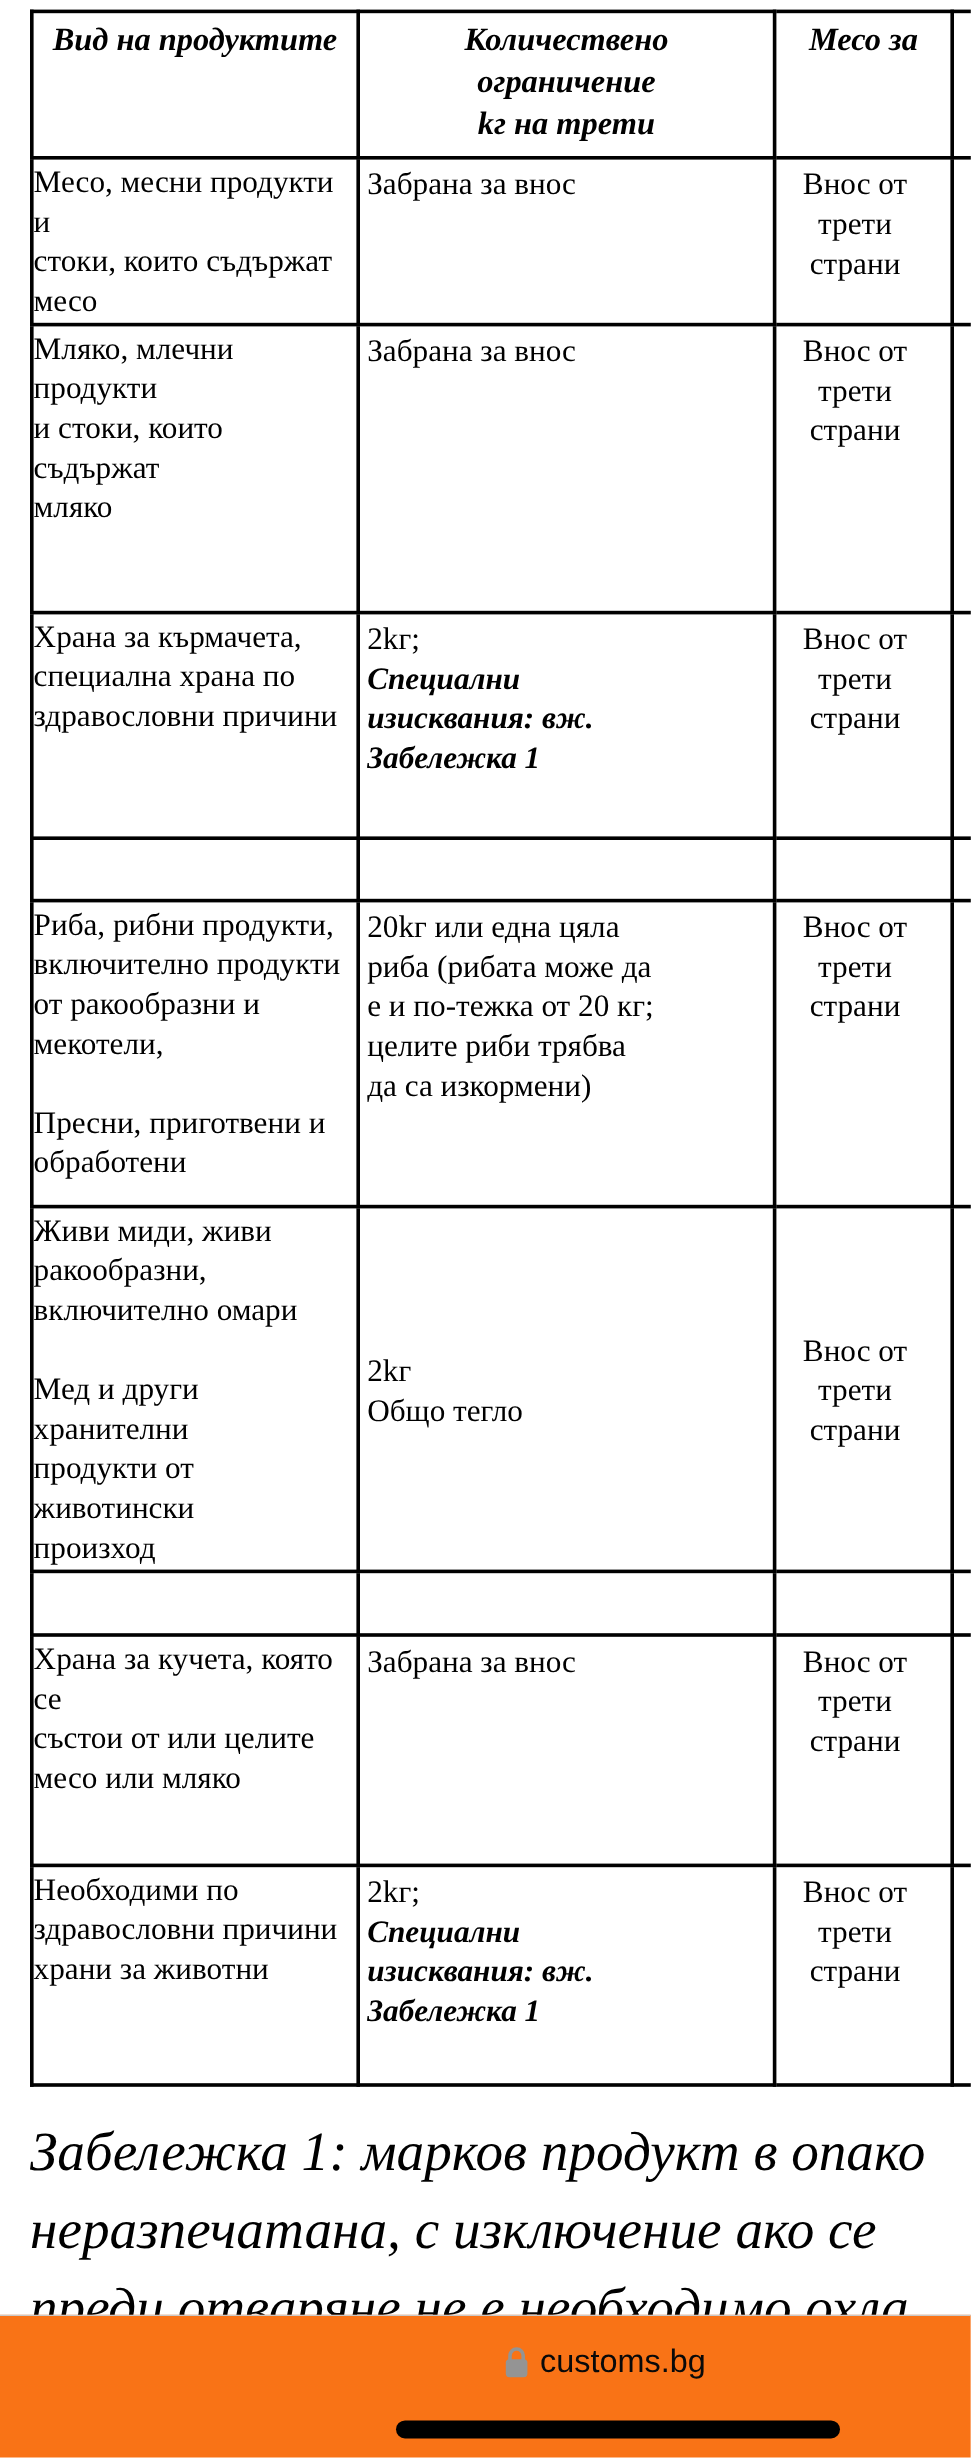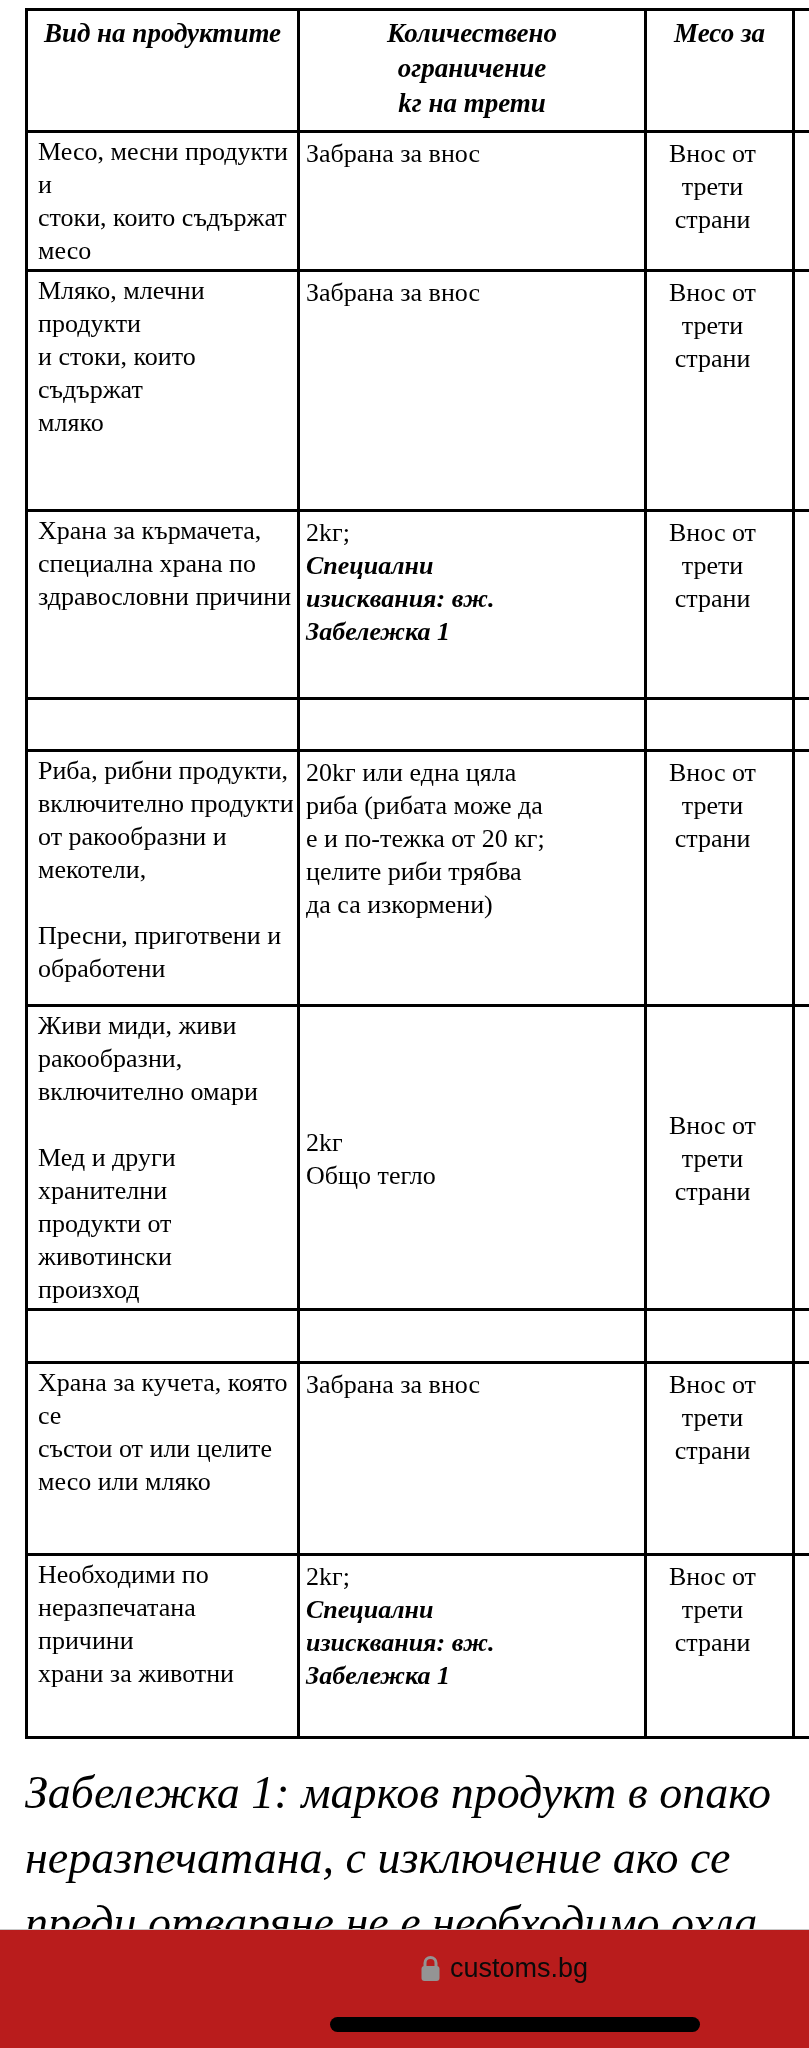--- a/index.html
+++ b/index.html
@@ -30,21 +30,21 @@
     overflow: hidden;
   }
   .doc-table th {
     font-weight: bold;
     font-size: 27px;
     line-height: 35px;
     text-align: center;
     padding: 5px 2px 2px 2px;
     font-style: italic;
   }
-  td.c-product { text-align: left; padding: 2px 2px 2px 10px; }
+  td.c-product { text-align: left; padding: 2px 2px 2px 0; }
   td.c-limit   { padding: 4px 6px 2px 6px; }
   td.c-applies { text-align: center; padding: 4px 16px 2px 2px; }
   td.v-mid     { vertical-align: middle; }
   tr.spacer td { padding: 0; }
   .limit-note  { font-style: italic; display: block; font-weight: bold; }
 
   
   .footnote {
     position: absolute;
     left: 25px; top: 1760px;
@@ -53,21 +53,21 @@
     font-size: 46px;
     line-height: 65px;
   }
   .footnote div { white-space: nowrap; }
 
   
   .bottom-bar {
     position: absolute;
     left: 0; top: 1929px;
     width: 809px; height: 119px;
-    background: #b91c1c;
+    background: #f97316;
     border-top: 1px solid #c9c9c9;
     text-decoration: underline;
   }
   .url-group {
     position: absolute;
     left: 420px; top: 23px;
     display: flex;
     align-items: center;
     gap: 9px;
     cursor: pointer;
@@ -195,21 +195,21 @@
 месо или мляко</td>
     <td class="c-limit">Забрана за внос</td>
     <td class="c-applies">Внос от
 трети
 страни</td>
     <td></td>
   </tr>
 
   <tr style="height:183px">
     <td class="c-product">Необходими по
-неразпечатана причини
+здравословни причини
 храни за животни</td>
     <td class="c-limit"><span>2kг;</span><span class="limit-note">Специални
 изисквания: вж.
 Забележка 1</span></td>
     <td class="c-applies">Внос от
 трети
 страни</td>
     <td></td>
   </tr>
 </tbody>

